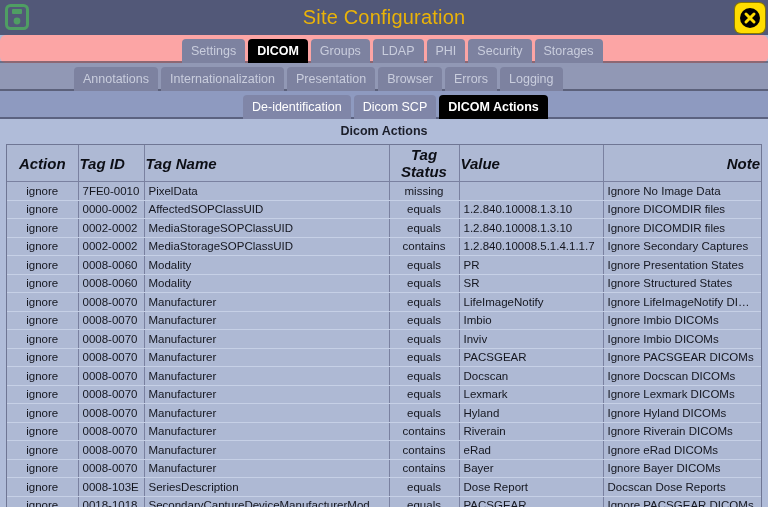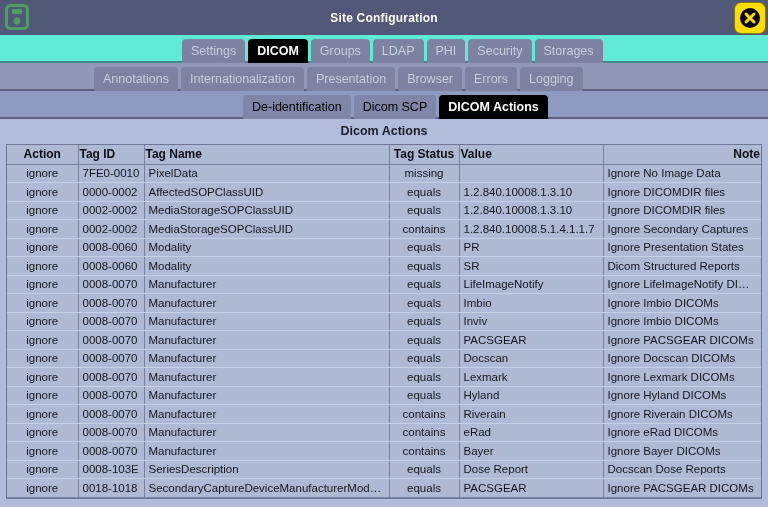--- a/index.html
+++ b/index.html
@@ -14,23 +14,23 @@
   
   .titlebar {
     position: relative;
     height: 35px;
     background: #525878;
     display: flex;
     align-items: center;
     justify-content: center;
   }
   .titlebar-title {
-    color: #ffffff;
-    font-size: 12px;
-    font-weight: bold;
+    color: #eab308;
+    font-size: 20px;
+    font-weight: normal;
     letter-spacing: .2px;
   }
   .save-icon-btn {
     position: absolute;
     left: 3px; top: 2px;
     width: 28px; height: 30px;
     display: flex; align-items: center; justify-content: center;
   }
   .save-icon-btn svg { display: block; }
   .close-btn {
@@ -51,38 +51,38 @@
     align-items: flex-end;
     position: relative;
   }
   .tabrow::after {
     content: "";
     position: absolute;
     left: 0; right: 0; bottom: 0;
     height: 2px;
     background: rgba(50,52,75,.55);
   }
-  .tabrow-1 { background: #5eead4; padding-left: 182px; }
-  .tabrow-2 { background: #9198b5; padding-left: 94px; }
+  .tabrow-1 { background: #fca5a5; padding-left: 182px; border-radius: 6px; }
+  .tabrow-2 { background: #9198b5; padding-left: 74px; }
   .tabrow-3 { background: #8e9ac0; padding-left: 243px; }
 
   .tab {
     height: 24px;
     line-height: 24px;
     padding: 0 9px;
     margin-right: 3px;
     background: #7d82a0;
     color: #c9cddd;
     font-size: 12.5px;
     border-radius: 4px 4px 0 0;
     white-space: nowrap;
     position: relative;
     z-index: 2;
   }
-  .tabrow-3 .tab { background: #8086a8; color: #000000; }
+  .tabrow-3 .tab { background: #8086a8; color: #ffffff; }
   .tab.active {
     background: #000000;
     color: #ffffff;
     font-weight: bold;
   }
 
   
   .content {
     background: #b0bcd9;
     height: 507px;
@@ -102,28 +102,29 @@
     background: #aeb9d4;
   }
   table {
     width: 100%;
     border-collapse: collapse;
     font-size: 11.5px;
     color: #14161f;
     table-layout: fixed;
   }
   thead th {
-    font-size: 12px;
+    font-size: 15px;
     font-weight: bold;
     color: #0d0f16;
     height: 19px;
     text-align: center;
     border-right: 1px solid #7a81a0;
     border-bottom: 1px solid #7a81a0;
     background: #aeb9d4;
+    font-style: italic;
   }
   thead th:last-child { border-right: none; text-align: right; }
   tbody td {
     height: 18.5px;
     border-right: 1px solid #7a81a0;
     border-bottom: 1px solid #c6d0e6;
     padding: 0 4px;
     overflow: hidden;
     white-space: nowrap;
     text-overflow: ellipsis;
@@ -242,21 +243,21 @@
             <td class="c-status">equals</td>
             <td class="c-value">PR</td>
             <td class="c-note">Ignore Presentation States</td>
           </tr>
           <tr>
             <td class="c-action">ignore</td>
             <td class="c-tagid">0008-0060</td>
             <td class="c-tagname">Modality</td>
             <td class="c-status">equals</td>
             <td class="c-value">SR</td>
-            <td class="c-note">Dicom Structured Reports</td>
+            <td class="c-note">Ignore Structured States</td>
           </tr>
           <tr>
             <td class="c-action">ignore</td>
             <td class="c-tagid">0008-0070</td>
             <td class="c-tagname">Manufacturer</td>
             <td class="c-status">equals</td>
             <td class="c-value">LifeImageNotify</td>
             <td class="c-note">Ignore LifeImageNotify DICOMs</td>
           </tr>
           <tr>

